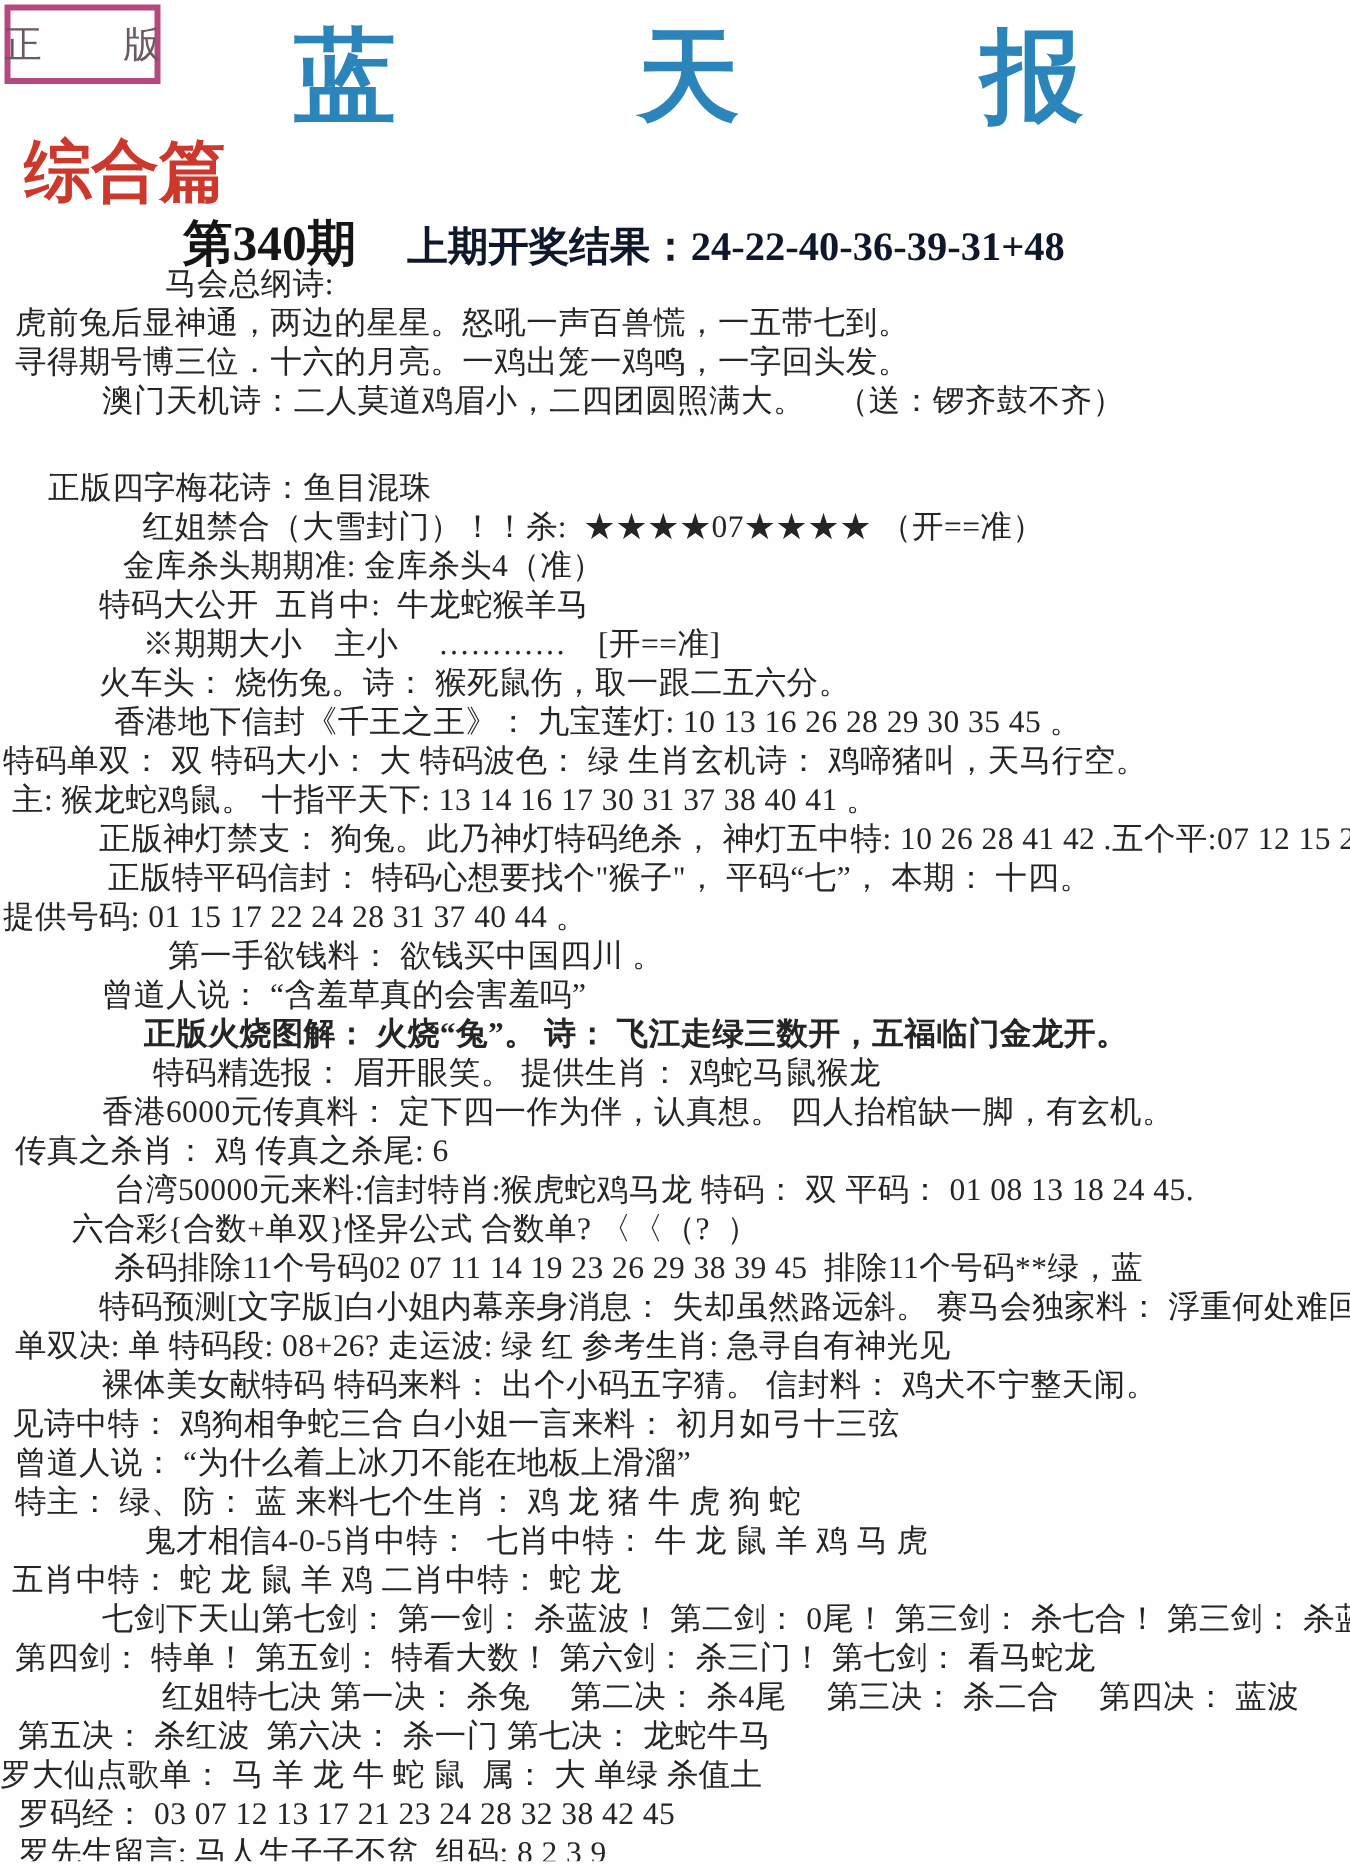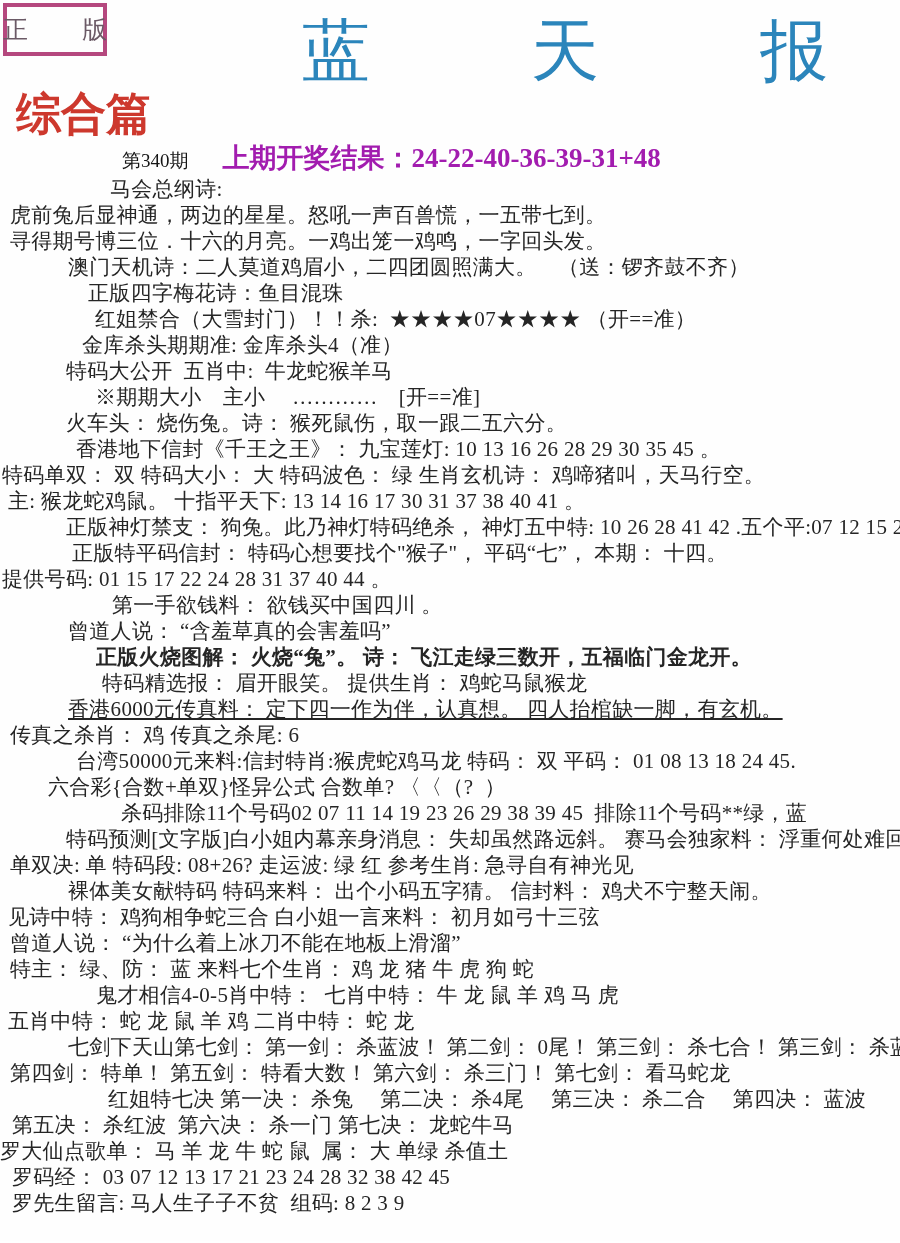--- a/index.html
+++ b/index.html
@@ -17,39 +17,39 @@
     width:104px;height:53px;
     border:4px solid #b5487e;
     box-sizing:border-box;
     display:flex;align-items:center;justify-content:center;
     font-size:25px;color:#6b5a66;
     letter-spacing:24px;padding-left:24px;
     white-space:pre;
   }
   .title{
     position:absolute;left:0;right:0;top:8px;
-    text-align:right;
+    text-align:center;
     font-size:68px;line-height:86px;
     color:#2b85bb;
     letter-spacing:72px;padding-left:90px;
-    font-weight:400;
+    font-weight:700;
     white-space:pre;
   }
   .section{
     position:absolute;left:16px;top:90px;
     font-size:45px;line-height:48px;
     color:#cd382d;font-weight:600;
   }
   .issue-row{
     position:absolute;left:122px;top:140px;
     display:flex;align-items:baseline;gap:34px;
     white-space:pre;
   }
-  .issue{font-size:19px;font-weight:normal;color:#151515;}
-  .result{font-size:27px;font-weight:bold;color:#a21caf;}
+  .issue{font-size:33px;font-weight:bold;color:#151515;}
+  .result{font-size:27px;font-weight:bold;color:#0f172a;}
   
   .body-lines{
     position:absolute;left:0;top:176px;right:0;
   }
   .line{
     font-size:21px;
     line-height:26px;
     white-space:pre;
     color:#252525;
     letter-spacing:0.3px;
@@ -70,41 +70,41 @@
   <div class="issue-row">
     <span class="issue">第340期</span>
     <span class="result">上期开奖结果：24-22-40-36-39-31+48</span>
   </div>
 
   <div class="body-lines">
       <div class="line" style="padding-left: 110px;">马会总纲诗:</div>
       <div class="line" style="padding-left: 10px;">虎前兔后显神通，两边的星星。怒吼一声百兽慌，一五带七到。</div>
       <div class="line" style="padding-left: 10px;">寻得期号博三位．十六的月亮。一鸡出笼一鸡鸣，一字回头发。</div>
       <div class="line" style="padding-left: 68px;">澳门天机诗：二人莫道鸡眉小，二四团圆照满大。　（送：锣齐鼓不齐）</div>
-      <div class="line" style="padding-left: 88px;">正版四字梅花诗：鱼目混珠</div>
+      <div class="line" style="padding-left: 32px; margin-top: 32px;">正版四字梅花诗：鱼目混珠</div>
       <div class="line" style="padding-left: 95px;">红姐禁合（大雪封门）！！杀:  ★★★★07★★★★ （开==准）</div>
       <div class="line" style="padding-left: 82px;">金库杀头期期准: 金库杀头4（准）</div>
       <div class="line" style="padding-left: 66px;">特码大公开  五肖中:  牛龙蛇猴羊马</div>
       <div class="line" style="padding-left: 95px;">※期期大小　主小　 …………　[开==准]</div>
       <div class="line" style="padding-left: 66px;">火车头： 烧伤兔。诗： 猴死鼠伤，取一跟二五六分。</div>
       <div class="line" style="padding-left: 76px;">香港地下信封《千王之王》： 九宝莲灯: 10 13 16 26 28 29 30 35 45 。</div>
       <div class="line" style="padding-left: 2px;">特码单双： 双 特码大小： 大 特码波色： 绿 生肖玄机诗： 鸡啼猪叫，天马行空。</div>
       <div class="line" style="padding-left: 8px;">主: 猴龙蛇鸡鼠。 十指平天下: 13 14 16 17 30 31 37 38 40 41 。</div>
       <div class="line" style="padding-left: 66px;">正版神灯禁支： 狗兔。此乃神灯特码绝杀， 神灯五中特: 10 26 28 41 42 .五个平:07 12 15 21 32.</div>
       <div class="line" style="padding-left: 72px;">正版特平码信封： 特码心想要找个"猴子"， 平码“七”， 本期： 十四。</div>
       <div class="line" style="padding-left: 2px;">提供号码: 01 15 17 22 24 28 31 37 40 44 。</div>
       <div class="line" style="padding-left: 112px;">第一手欲钱料： 欲钱买中国四川 。</div>
       <div class="line" style="padding-left: 68px;">曾道人说： “含羞草真的会害羞吗”</div>
       <div class="line" style="padding-left: 96px; font-weight: bold;">正版火烧图解： 火烧“兔”。 诗： 飞江走绿三数开，五福临门金龙开。</div>
       <div class="line" style="padding-left: 102px;">特码精选报： 眉开眼笑。 提供生肖： 鸡蛇马鼠猴龙</div>
-      <div class="line" style="padding-left: 68px; text-decoration: underline;">香港6000元传真料： 定下四一作为伴，认真想。 四人抬棺缺一脚，有玄机。</div>
+      <div class="line" style="padding-left: 68px;">香港6000元传真料： 定下四一作为伴，认真想。 四人抬棺缺一脚，有玄机。</div>
       <div class="line" style="padding-left: 10px;">传真之杀肖： 鸡 传真之杀尾: 6</div>
       <div class="line" style="padding-left: 76px;">台湾50000元来料:信封特肖:猴虎蛇鸡马龙 特码： 双 平码： 01 08 13 18 24 45.</div>
       <div class="line" style="padding-left: 48px;">六合彩{合数+单双}怪异公式 合数单? 〈〈（?  ）</div>
-      <div class="line" style="padding-left: 76px; margin-left: 45px;">杀码排除11个号码02 07 11 14 19 23 26 29 38 39 45  排除11个号码**绿，蓝</div>
+      <div class="line" style="padding-left: 76px;">杀码排除11个号码02 07 11 14 19 23 26 29 38 39 45  排除11个号码**绿，蓝</div>
       <div class="line" style="padding-left: 66px;">特码预测[文字版]白小姐内幕亲身消息： 失却虽然路远斜。 赛马会独家料： 浮重何处难回家</div>
       <div class="line" style="padding-left: 10px;">单双决: 单 特码段: 08+26? 走运波: 绿 红 参考生肖: 急寻自有神光见</div>
       <div class="line" style="padding-left: 68px;">裸体美女献特码 特码来料： 出个小码五字猜。 信封料： 鸡犬不宁整天闹。</div>
       <div class="line" style="padding-left: 8px;">见诗中特： 鸡狗相争蛇三合 白小姐一言来料： 初月如弓十三弦</div>
       <div class="line" style="padding-left: 10px;">曾道人说： “为什么着上冰刀不能在地板上滑溜”</div>
       <div class="line" style="padding-left: 10px;">特主： 绿、防： 蓝 来料七个生肖： 鸡 龙 猪 牛 虎 狗 蛇</div>
       <div class="line" style="padding-left: 96px;">鬼才相信4-0-5肖中特：  七肖中特： 牛 龙 鼠 羊 鸡 马 虎</div>
       <div class="line" style="padding-left: 8px;">五肖中特： 蛇 龙 鼠 羊 鸡 二肖中特： 蛇 龙</div>
       <div class="line" style="padding-left: 68px;">七剑下天山第七剑： 第一剑： 杀蓝波！ 第二剑： 0尾！ 第三剑： 杀七合！ 第三剑： 杀蓝</div>
       <div class="line" style="padding-left: 10px;">第四剑： 特单！ 第五剑： 特看大数！ 第六剑： 杀三门！ 第七剑： 看马蛇龙</div>

